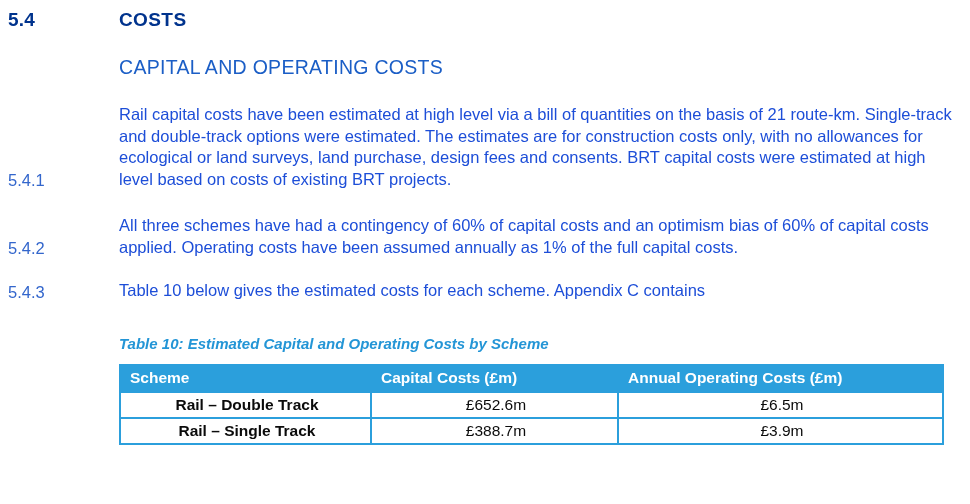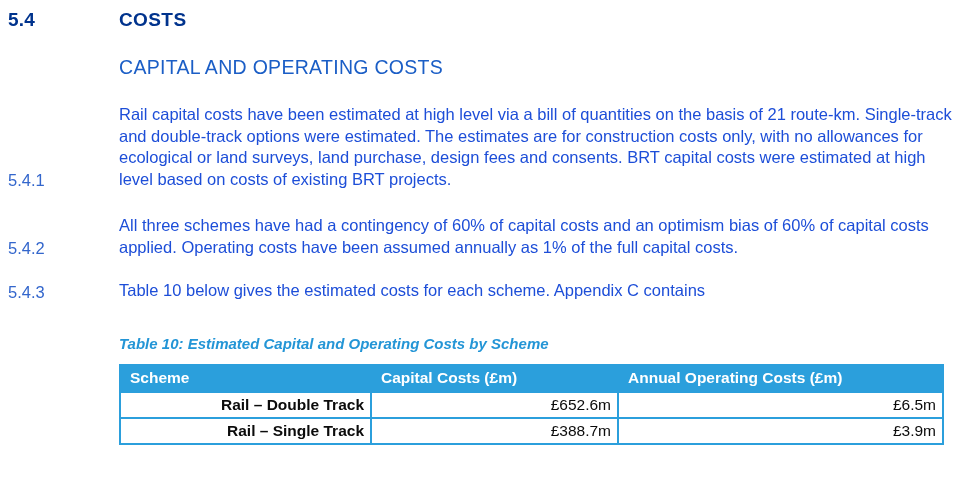--- a/index.html
+++ b/index.html
@@ -42,21 +42,21 @@
   table.costs col.c1 { width:251px; }
   table.costs col.c2 { width:247px; }
   table.costs col.c3 { width:325px; }
   table.costs th {
     background:#2B9FDC; color:#ffffff; font-weight:bold; text-align:left;
     padding:3px 6px 4px 9px; height:26px;
     border:2px solid #2B9FDC; border-right:1px solid #7cc6ea;
   }
   table.costs th:last-child { border-right:2px solid #2B9FDC; }
   table.costs td {
-    background:#ffffff; color:#0b0b0b; text-align:right;
+    background:#ffffff; color:#0b0b0b; text-align:center;
     padding:2px 6px 3px 9px; height:26px;
     border-top:2px solid #2B9FDC; border-bottom:2px solid #2B9FDC;
     border-left:2px solid #2B9FDC; border-right:1px solid #cfeafa;
   }
   table.costs td:last-child { border-right:2px solid #2B9FDC; }
   table.costs td.scheme { font-weight:bold; }
 </style>
 </head>
 <body>
 

